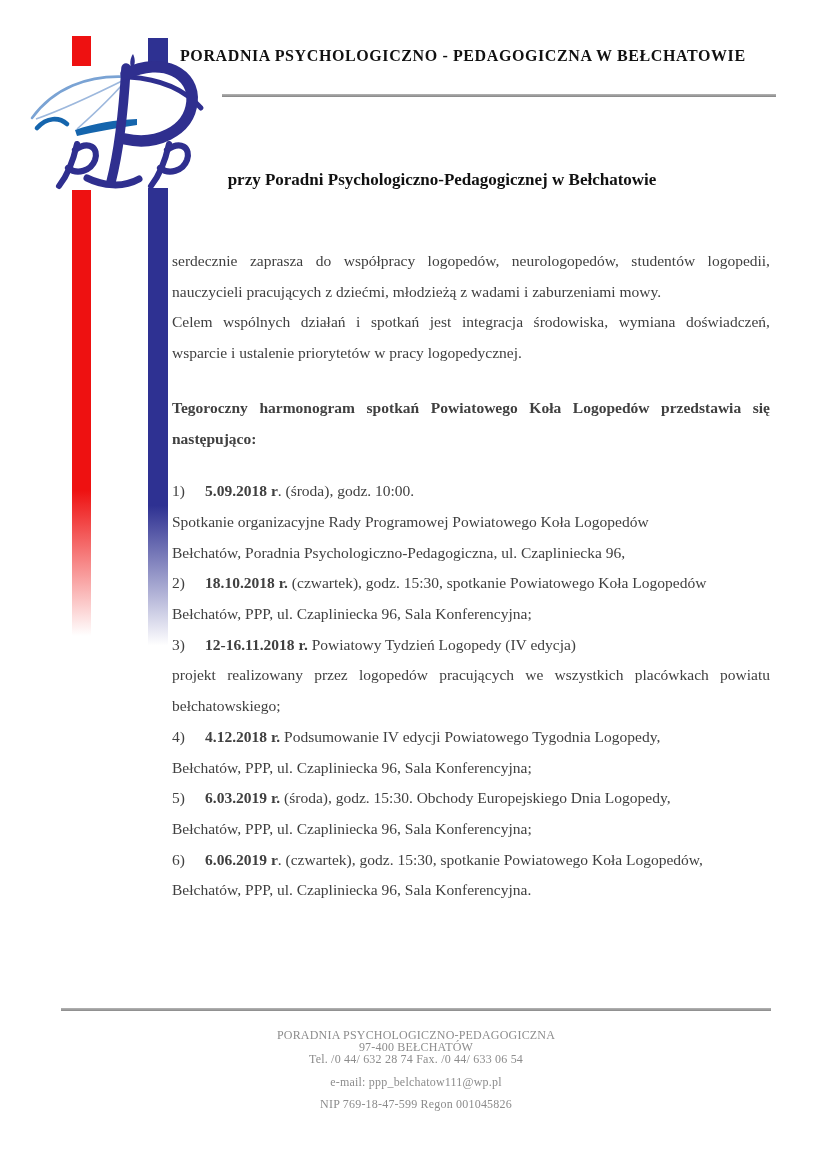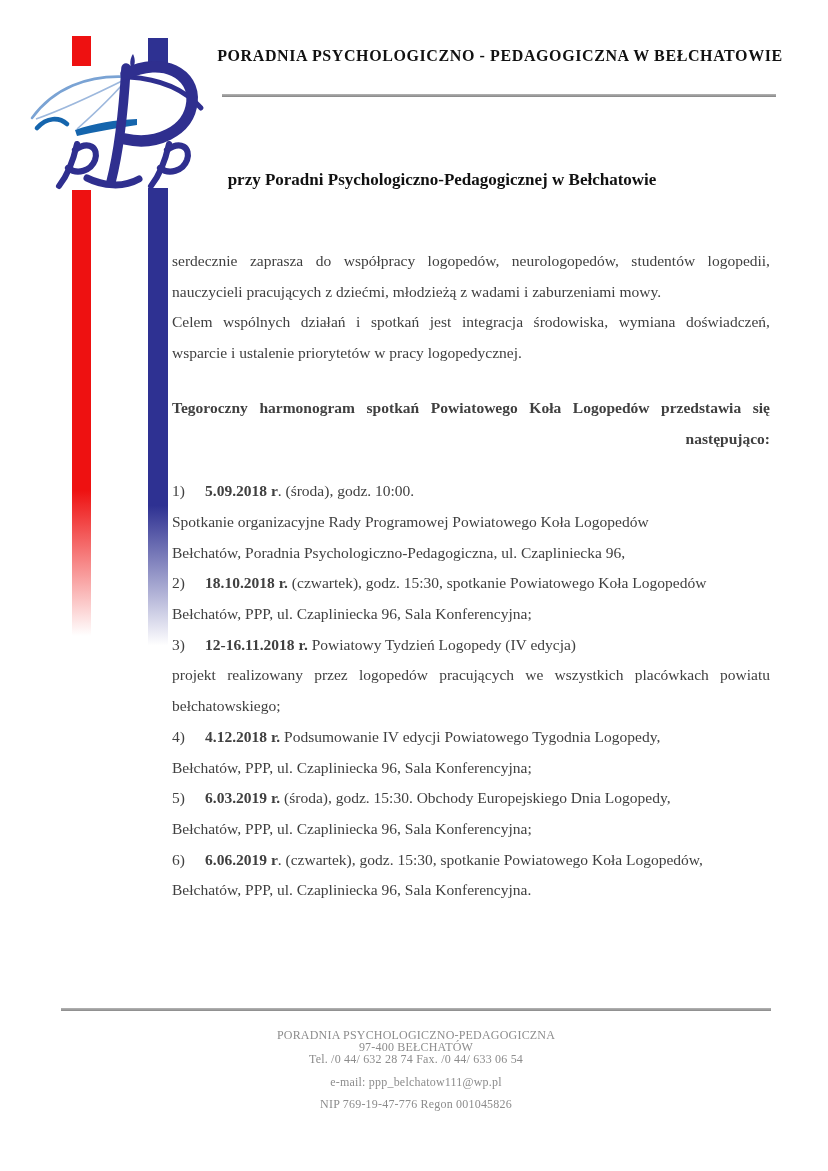--- a/index.html
+++ b/index.html
@@ -25,21 +25,21 @@
     left: 148px; top: 188px; width: 20px; height: 467px;
     background: linear-gradient(to bottom, #2e3192 0%, #2e3192 68%, rgba(46,49,146,0) 98%);
   }
 
   
   .logo { position: absolute; left: 25px; top: 50px; width: 190px; height: 143px; }
 
   
   .org-title {
     position: absolute; left: 180px; top: 46px; width: 640px;
-    text-align: center; font-weight: bold; font-size: 16px;
+    text-align: left; font-weight: bold; font-size: 16px;
     letter-spacing: 0.6px; color: #111; line-height: 20px;
   }
   .header-rule {
     position: absolute; left: 222px; top: 94px; width: 554px; height: 3px;
     background: linear-gradient(#b4b4b4, #868686);
   }
 
   
   .doc-title {
     position: absolute; left: 172px; top: 164px; width: 540px;
@@ -50,21 +50,21 @@
   .body-text {
     position: absolute; left: 172px; top: 246px; width: 598px;
     font-size: 15.5px; line-height: 30.7px; color: #404040;
   }
   .body-text .line { white-space: nowrap; }
   .body-text .line.stretch {
     white-space: normal;
     text-align: justify;
     text-align-last: justify;
   }
-  .body-text .line.bold, .body-text .bold { font-weight: bold; text-align: right; }
+  .body-text .line.bold, .body-text .bold { font-weight: bold; }
   .body-text .num { display: inline-block; width: 33px; }
 
   
   .footer-rule {
     position: absolute; left: 61px; top: 1008px; width: 710px; height: 3px;
     background: linear-gradient(#b4b4b4, #8a8a8a);
   }
   .footer {
     position: absolute; left: 61px; top: 1029px; width: 710px;
     text-align: center;
@@ -142,16 +142,16 @@
     </div>
 
   <div class="footer-rule"></div>
   <div class="footer">
     <div class="group">
         <div>PORADNIA PSYCHOLOGICZNO-PEDAGOGICZNA</div>
         <div>97-400 BEŁCHATÓW</div>
         <div>Tel. /0 44/  632 28 74 Fax. /0 44/ 633 06 54</div>
       </div>
     <div class="group">e-mail: ppp_belchatow111@wp.pl</div>
-    <div class="group">NIP 769-19-47-776   Regon 001045826</div>
+    <div class="group">NIP 769-18-47-599   Regon 001045826</div>
   </div>
 
 </div>
 
 </body></html>

